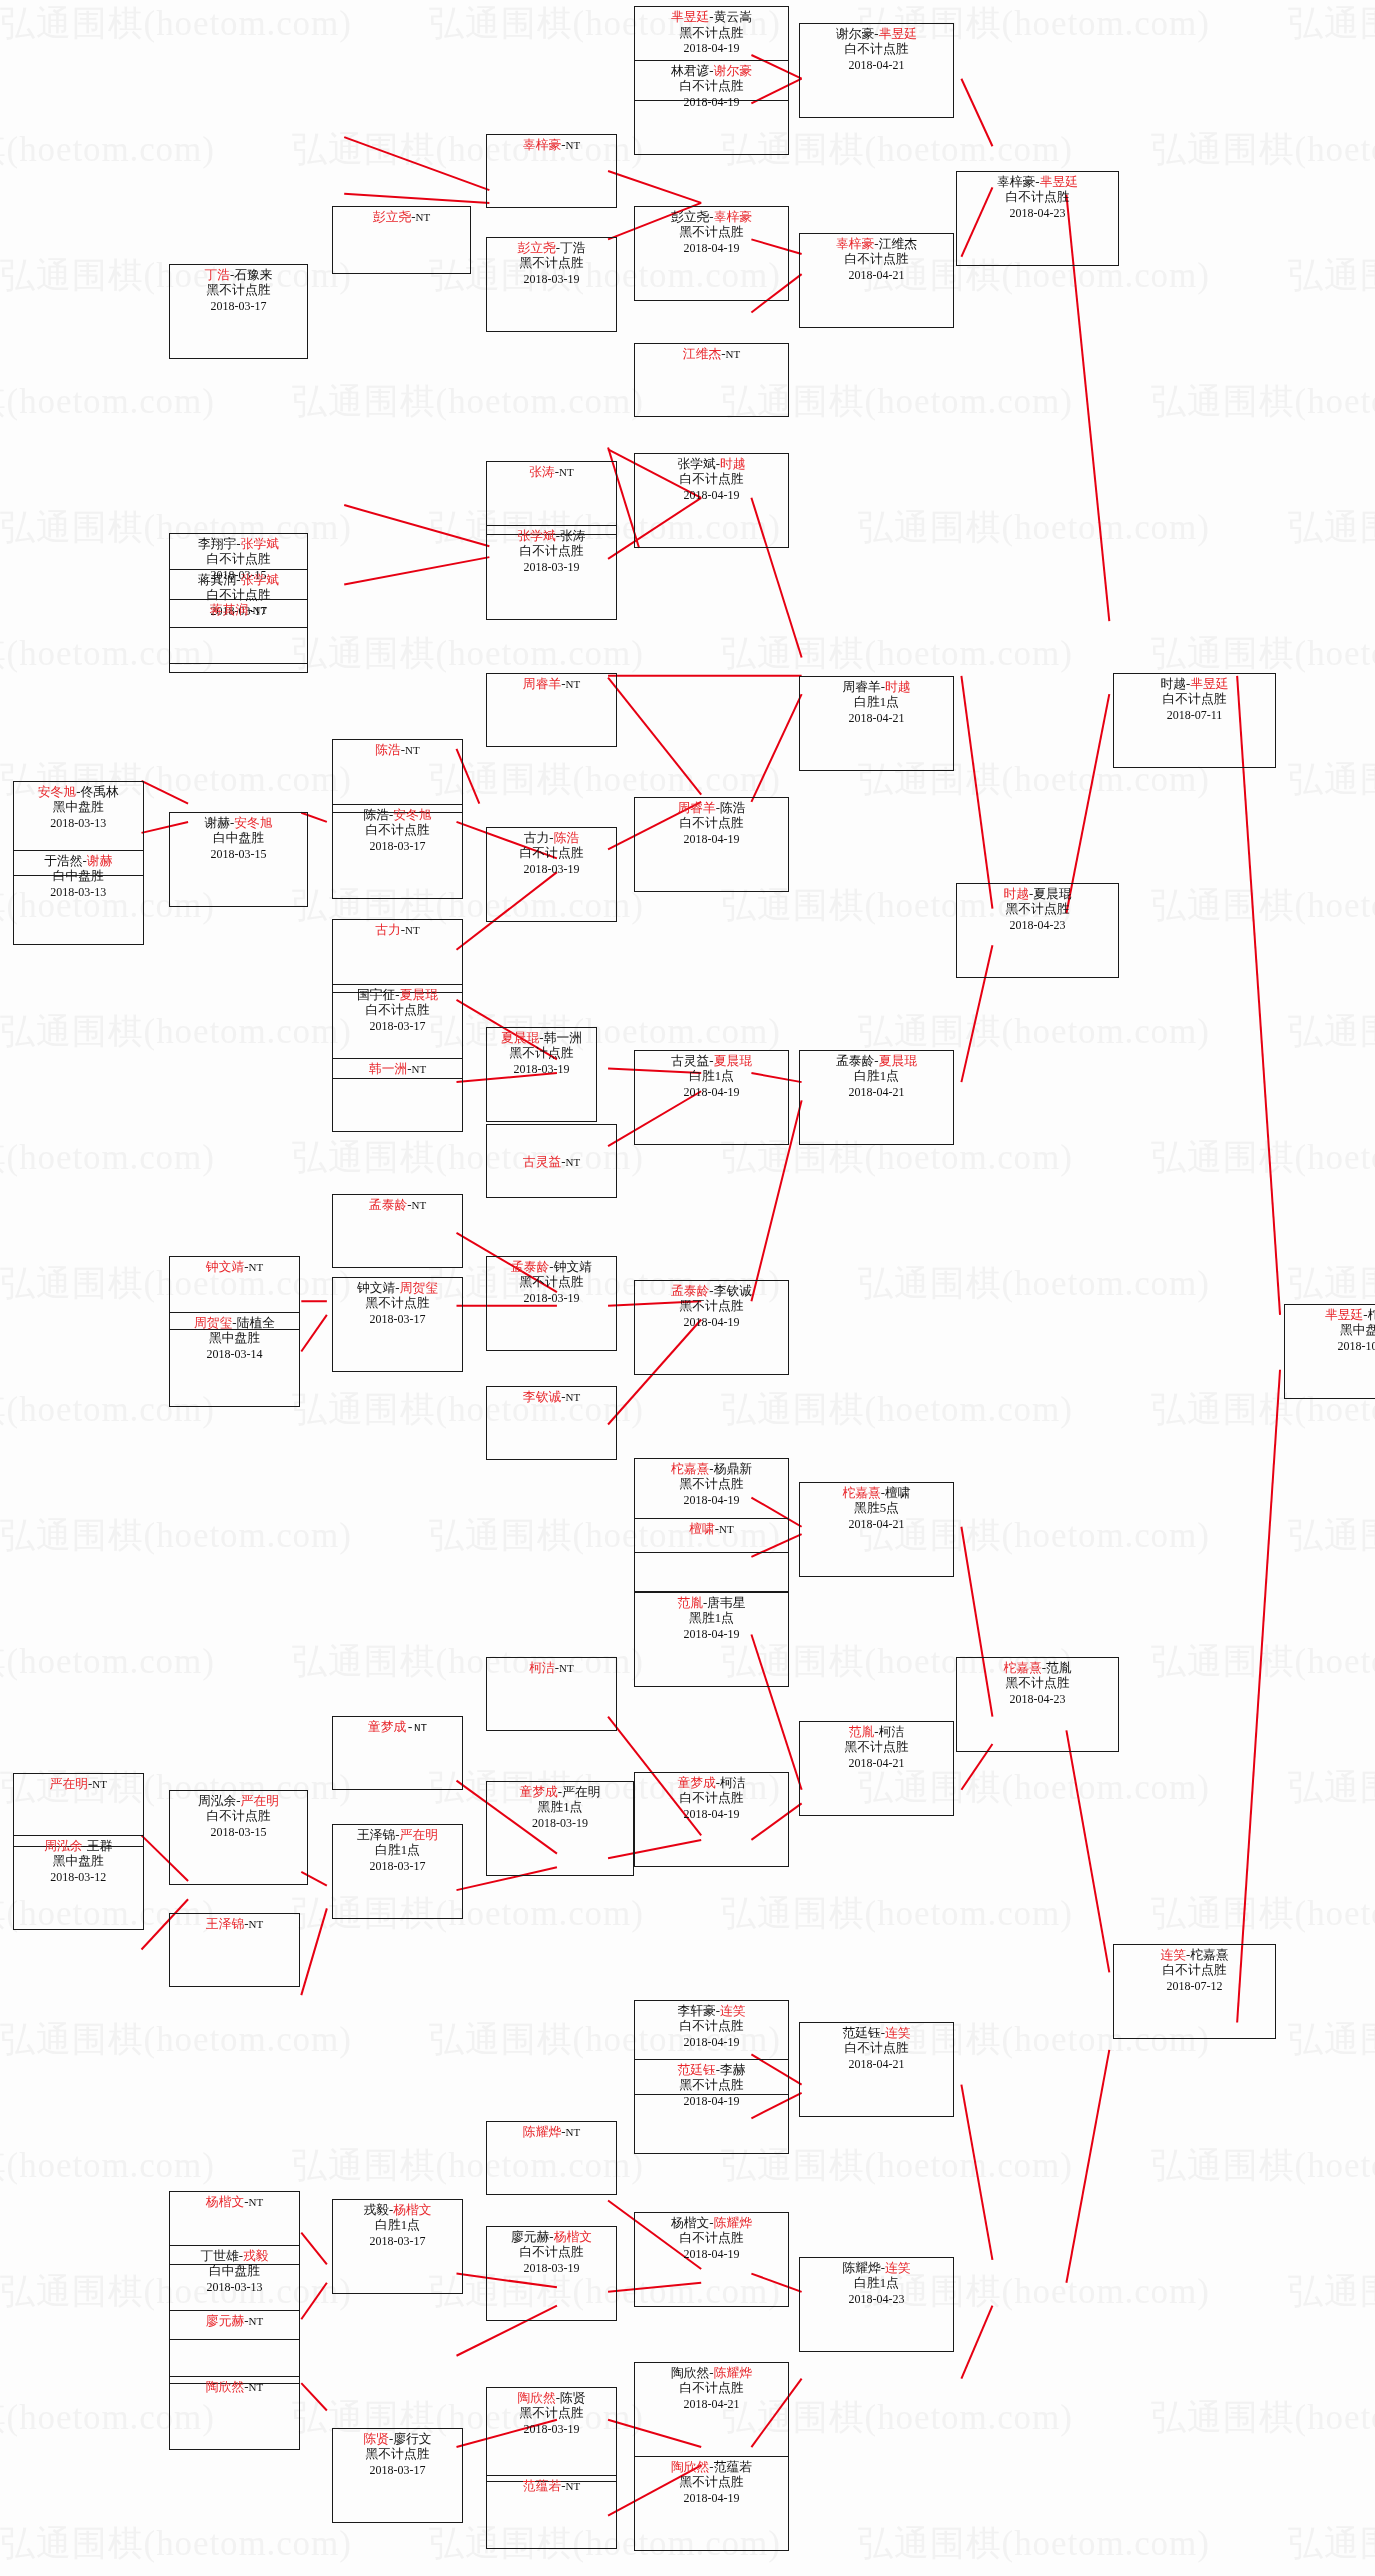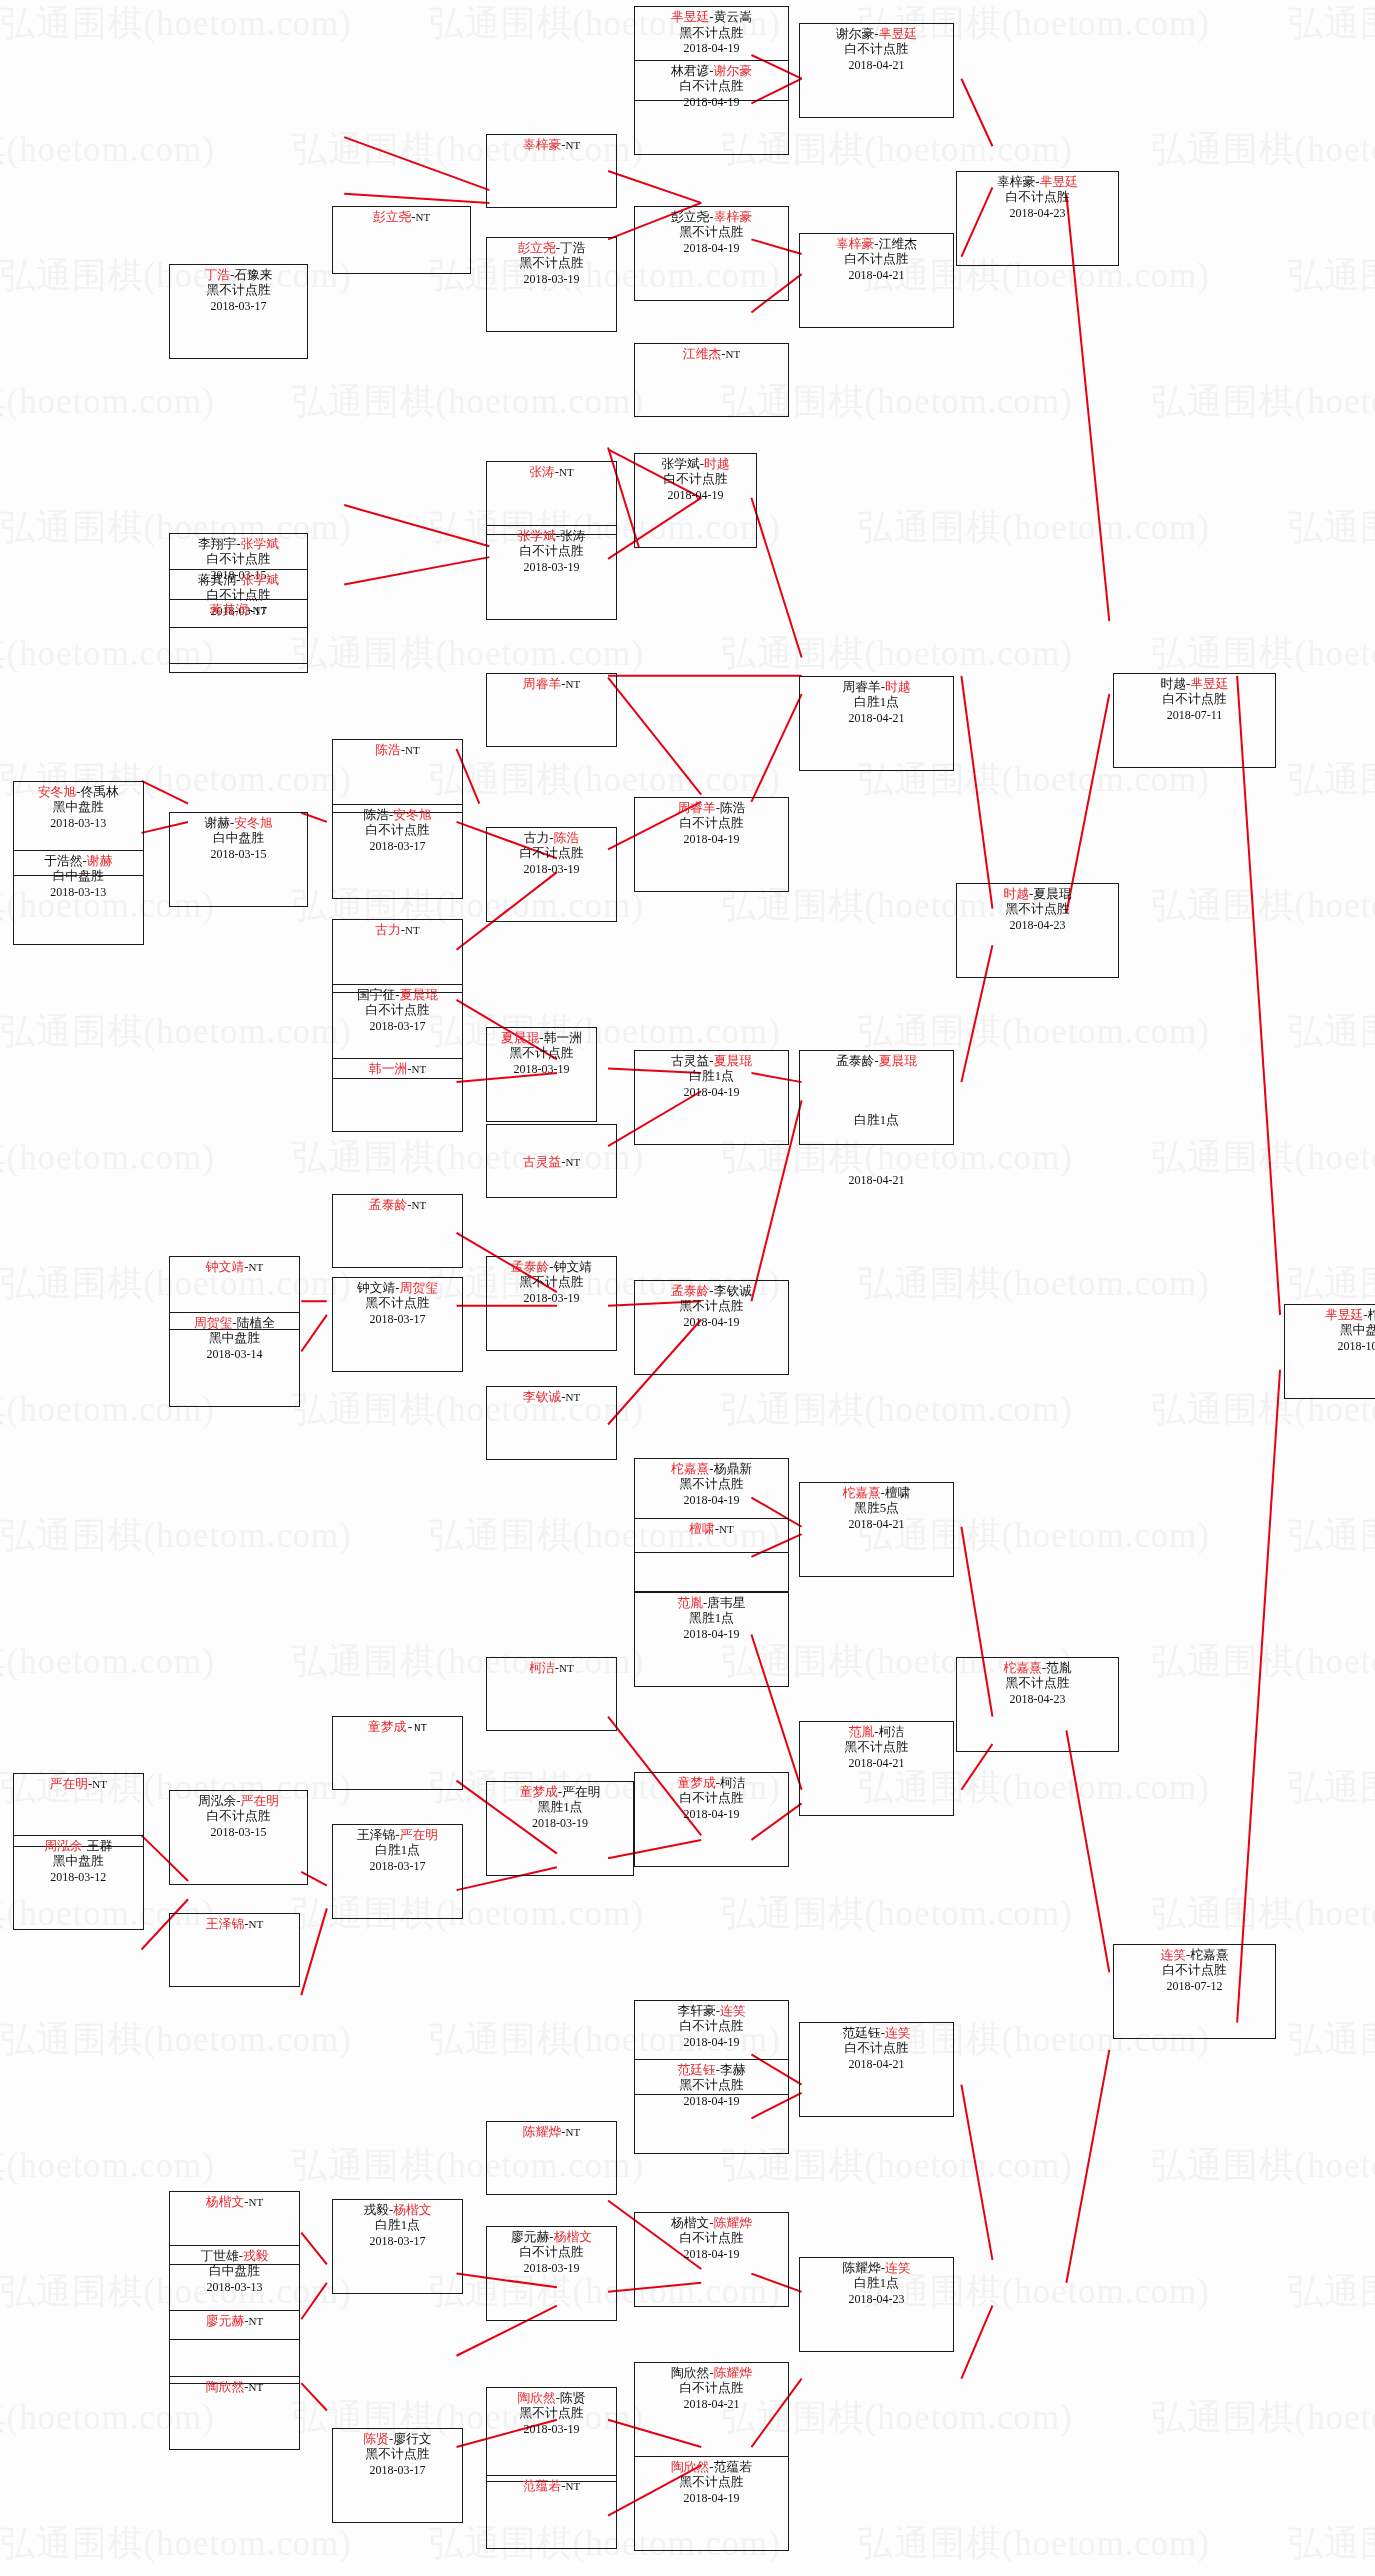--- a/index.html
+++ b/index.html
@@ -357,21 +357,21 @@
       <div class="pair"><span class="w">江维杰</span><span class="dash">-</span><span class="nt">NT</span></div>
     </div>
     <div class="match" style="left: 956px; top: 171px; width: 163px; height: 95px;">
       <div class="pair"><span class="l">辜梓豪</span><span class="dash">-</span><span class="w">芈昱廷</span></div>
       <div class="result">白不计点胜</div>
       <div class="date">2018-04-23</div>
     </div>
     <div class="match nt" style="left: 486px; top: 461px; width: 131px; height: 74px;">
       <div class="pair"><span class="w">张涛</span><span class="dash">-</span><span class="nt">NT</span></div>
     </div>
-    <div class="match" style="left: 634px; top: 453px; width: 123px; height: 95px;">
+    <div class="match" style="left: 634px; top: 453px; width: 155px; height: 95px;">
       <div class="pair"><span class="l">张学斌</span><span class="dash">-</span><span class="w">时越</span></div>
       <div class="result">白不计点胜</div>
       <div class="date">2018-04-19</div>
     </div>
     <div class="match" style="left: 486px; top: 525px; width: 131px; height: 95px;">
       <div class="pair"><span class="w">张学斌</span><span class="dash">-</span><span class="l">张涛</span></div>
       <div class="result">白不计点胜</div>
       <div class="date">2018-03-19</div>
     </div>
     <div class="match" style="left: 169px; top: 533px; width: 139px; height: 95px;">
@@ -445,21 +445,21 @@
       <div class="pair"><span class="w">韩一洲</span><span class="dash">-</span><span class="nt">NT</span></div>
     </div>
     <div class="match" style="left: 634px; top: 1050px; width: 155px; height: 95px;">
       <div class="pair"><span class="l">古灵益</span><span class="dash">-</span><span class="w">夏晨琨</span></div>
       <div class="result">白胜1点</div>
       <div class="date">2018-04-19</div>
     </div>
     <div class="match nt" style="left: 486px; top: 1124px; width: 131px; height: 74px; justify-content: center;">
       <div class="pair"><span class="w">古灵益</span><span class="dash">-</span><span class="nt">NT</span></div>
     </div>
-    <div class="match" style="left: 799px; top: 1050px; width: 155px; height: 95px; gap: 44px;">
+    <div class="match" style="left: 799px; top: 1050px; width: 155px; height: 95px;">
       <div class="pair"><span class="l">孟泰龄</span><span class="dash">-</span><span class="w">夏晨琨</span></div>
       <div class="result">白胜1点</div>
       <div class="date">2018-04-21</div>
     </div>
     <div class="match" style="left: 956px; top: 883px; width: 163px; height: 95px;">
       <div class="pair"><span class="w">时越</span><span class="dash">-</span><span class="l">夏晨琨</span></div>
       <div class="result">黑不计点胜</div>
       <div class="date">2018-04-23</div>
     </div>
     <div class="match nt" style="left: 332px; top: 1194px; width: 131px; height: 74px;">

